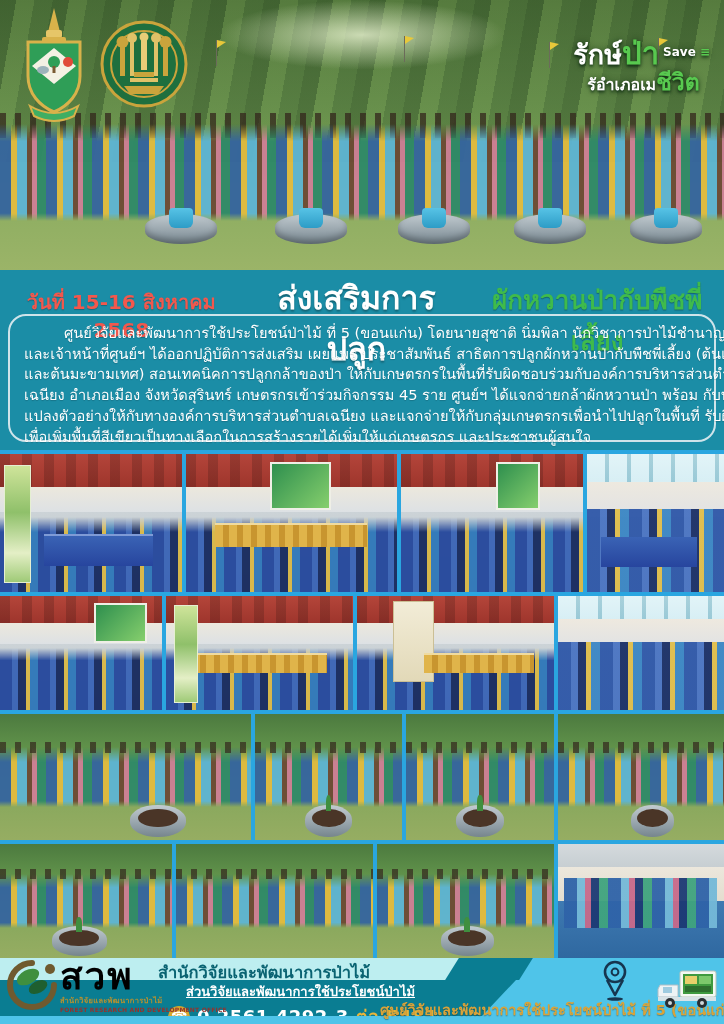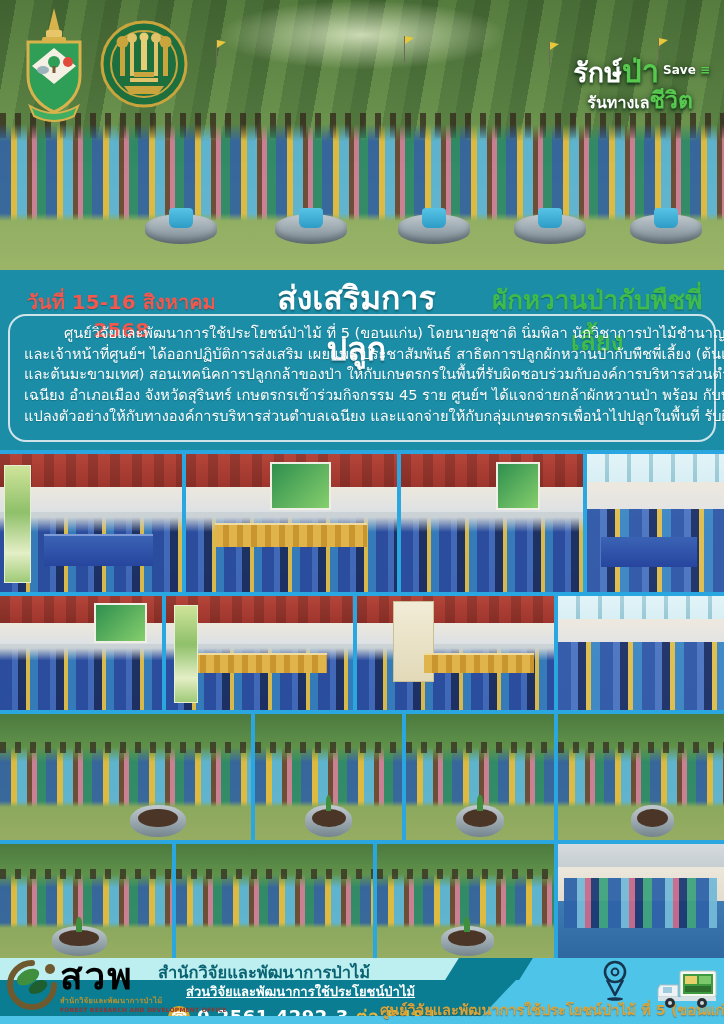--- a/index.html
+++ b/index.html
@@ -24,21 +24,21 @@
   .flag::after{content:"";position:absolute;left:-10px;top:-2px;width:1px;height:26px;background:#6b6b5a;}
   .ringrow .planter{position:absolute;bottom:26px;width:72px;height:34px;}
   .planter .ring{position:absolute;bottom:0;width:72px;height:30px;border-radius:50%/42%;
     background:linear-gradient(180deg,#c2cbd0,#8d9ba3 70%,#76858d);box-shadow:inset 0 -4px 6px rgba(0,0,0,.25);}
   .planter .bucket{position:absolute;left:24px;bottom:16px;width:24px;height:20px;border-radius:4px 4px 6px 6px;
     background:linear-gradient(180deg,#57c3e6,#2d9cc6);}
 
   
   .crest-logo{position:absolute;left:16px;top:6px;}
   .seal-logo{position:absolute;left:100px;top:20px;}
-  .campaign{position:absolute;right:14px;top:56px;text-align:left;line-height:1;
+  .campaign{position:absolute;right:14px;top:38px;text-align:left;line-height:1;
     text-shadow:0 2px 3px rgba(10,40,15,.85),0 0 6px rgba(10,40,15,.6);}
   .campaign .l1{font-weight:800;}
   .campaign .w{color:#fff;font-size:27px;}
   .campaign .g{color:#58c94f;font-size:31px;}
   .campaign .save{color:#fff;font-size:12px;font-weight:700;vertical-align:8px;margin-left:4px;}
   .campaign .save b{color:#58c94f;}
   .campaign .l2{margin-top:2px;padding-left:14px;font-weight:800;}
   .campaign .w2{color:#fff;font-size:16px;}
   .campaign .g2{color:#58c94f;font-size:23px;}
 
@@ -202,38 +202,39 @@
       <rect x="34" y="52" width="20" height="5" fill="#caa43c"></rect>
       <rect x="30" y="58" width="28" height="4" fill="#e0c268"></rect>
       <path d="M24 66 h40 l-6 8 h-28 Z" fill="#caa43c"></path>
     </svg>
 
     <div class="campaign">
       <div class="l1">
         <span class="w">รักษ์</span><span class="g">ป่า</span><span class="save"><span>Save</span><b> ≡</b></span>
       </div>
       <div class="l2">
-        <span class="w2">รันทางเล</span><span class="g2">ชีวิต</span>
+        <span class="w2">รัอำเภอเม</span><span class="g2">ชีวิต</span>
       </div>
     </div>
   </div>
 
   <div class="banner">
     <span class="date">วันที่ 15-16 สิงหาคม 2568</span>
     <span class="title">ส่งเสริมการปลูก</span>
     <span class="subtitle">ผักหวานป่ากับพืชพี่เลี้ยง</span>
   </div>
 
   <div class="summary-wrap">
     <div class="summary">
       <div class="line indent">ศูนย์วิจัยและพัฒนาการใช้ประโยชน์ป่าไม้ ที่ 5 (ขอนแก่น) โดยนายสุชาติ นิ่มพิลา นักวิชาการป่าไม้ชำนาญการพิเศษ</div>
       <div class="line">และเจ้าหน้าที่ศูนย์ฯ ได้ออกปฏิบัติการส่งเสริม เผยแพร่ ประชาสัมพันธ์ สาธิตการปลูกผักหวานป่ากับพืชพี่เลี้ยง (ต้นแคป่า</div>
       <div class="line">และต้นมะขามเทศ) สอนเทคนิคการปลูกกล้าของป่า ให้กับเกษตรกรในพื้นที่รับผิดชอบร่วมกับองค์การบริหารส่วนตำบล</div>
       <div class="line">เฉนียง อำเภอเมือง จังหวัดสุรินทร์  เกษตรกรเข้าร่วมกิจกรรม 45 ราย  ศูนย์ฯ ได้แจกจ่ายกล้าผักหวานป่า พร้อม กับปลูกเป็น</div>
       <div class="line">แปลงตัวอย่างให้กับทางองค์การบริหารส่วนตำบลเฉนียง และแจกจ่ายให้กับกลุ่มเกษตรกรเพื่อนำไปปลูกในพื้นที่  รับผิดชอบ</div>
+      <div class="line">เพื่อเพิ่มพื้นที่สีเขียวเป็นทางเลือกในการสร้างรายได้เพิ่มให้แก่เกษตรกร และประชาชนผู้สนใจ</div>
     </div>
   </div>
 
   <div class="gallery">
 
     <div class="grow r1">
       <div class="photo hall" style="flex:255;">
         <div class="rollup"></div>
         <div class="bluetable"></div>
       </div>

